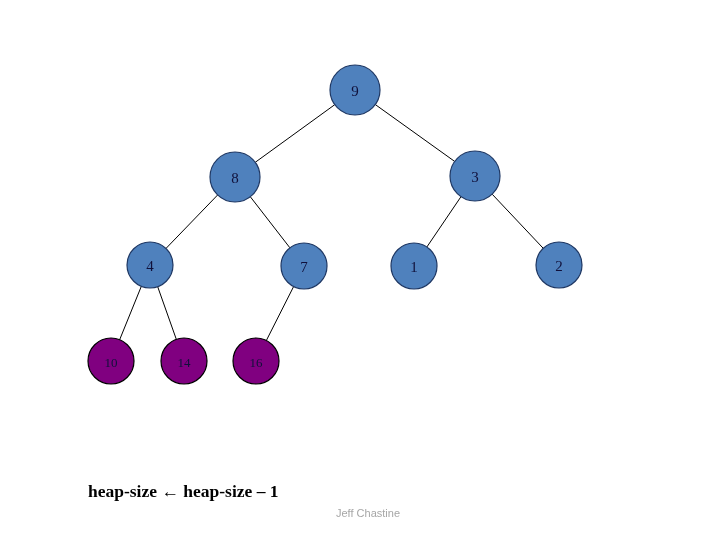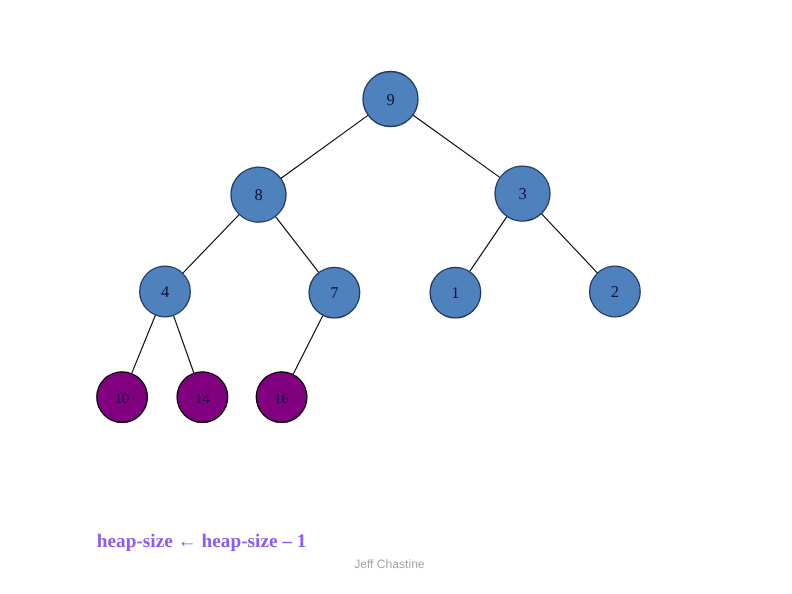--- a/index.html
+++ b/index.html
@@ -35,28 +35,28 @@
     stroke-width: 1;
     fill: none;
   }
   .pseudocode {
     position: absolute;
     left: 88px;
     top: 480px;
     font-family: "Liberation Serif", serif;
     font-size: 17.5px;
     font-weight: bold;
-    color: #8b5cf6;
+    color: #000000;
     line-height: 1.32;
     white-space: nowrap;
   }
   .pseudocode .ital { font-style: italic; }
   .credit {
     position: absolute;
-    left: 322px;
+    left: 336px;
     top: 507px;
     font-family: "Liberation Sans", sans-serif;
     font-size: 11px;
     color: #a6a6a6;
     white-space: nowrap;
   }
 </style>
 </head>
 <body>
 

